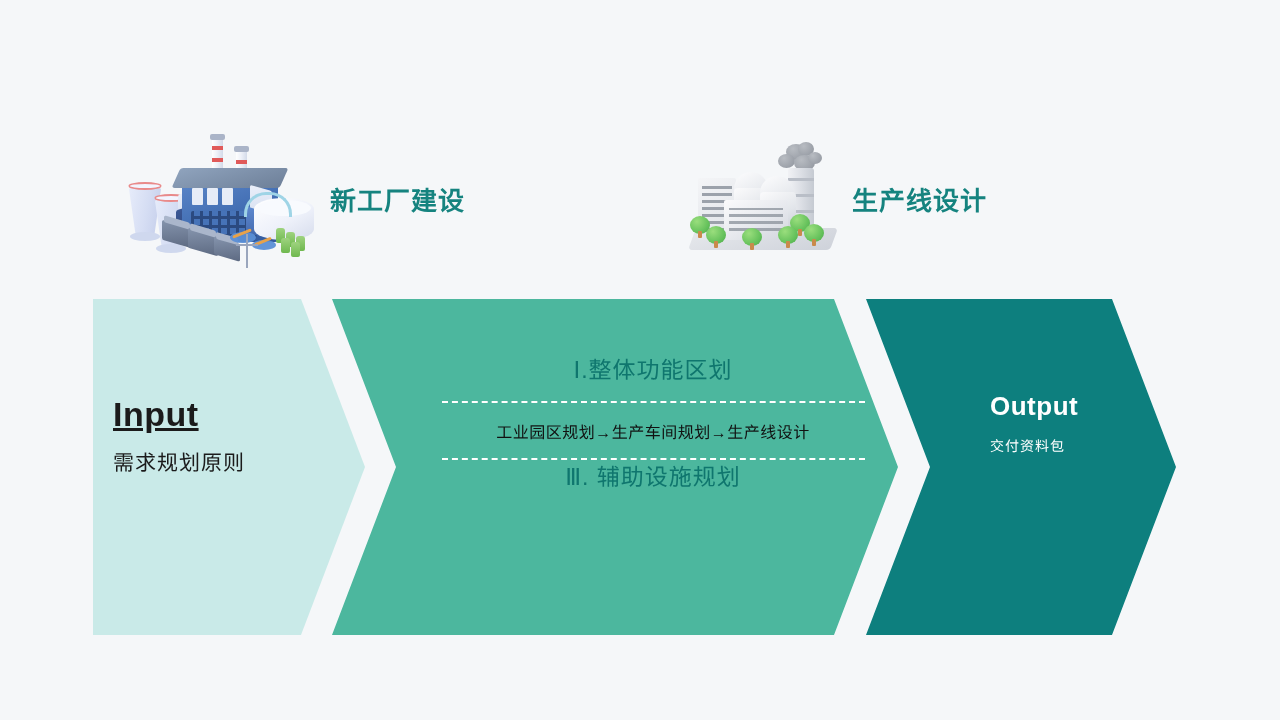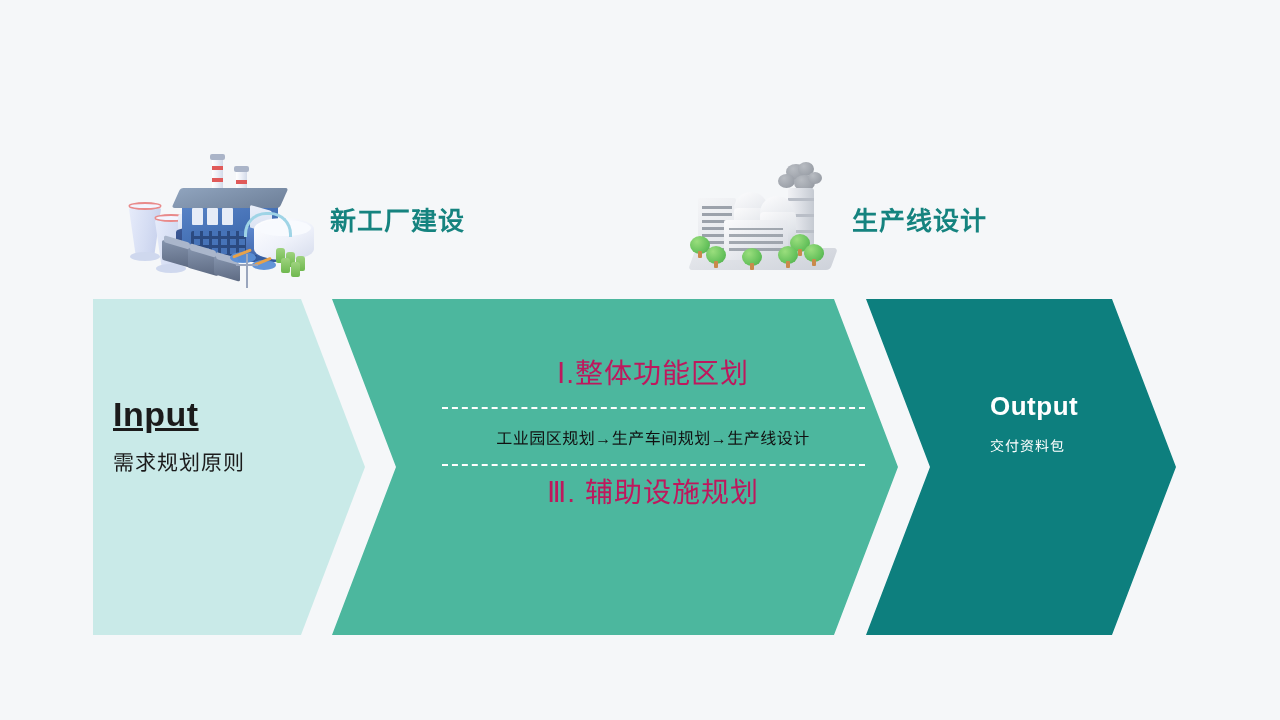--- a/index.html
+++ b/index.html
@@ -34,21 +34,21 @@
     font-weight: bold;
     letter-spacing: 1px;
     color: #12807d;
     white-space: nowrap;
   }
 
   
   .icon-row {
     position: absolute;
     left: 0;
-    top: 148px;
+    top: 128px;
     width: 1280px;
     height: 140px;
   }
   .icon-block {
     position: absolute;
     display: flex;
     align-items: center;
     gap: 14px;
   }
   .icon-block.new-factory { left: 126px; top: 8px; }
@@ -143,29 +143,29 @@
   
   .main-stack {
     position: absolute;
     left: 418px;
     top: 330px;
     width: 470px;
     z-index: 3;
     text-align: center;
   }
   .main-item {
-    font-size: 28px;
-    color: #be185d;
+    font-size: 23px;
+    color: #0f766e;
     letter-spacing: 1px;
     white-space: nowrap;
     line-height: 1.25;
   }
   .main-item.i1 { margin-top: 26px; }
   .main-item.i2 { margin-top: 3px; }
-  .main-item.i3 { margin-top: 9px; }
+  .main-item.i3 { margin-top: 3px; }
   .main-note {
     font-size: 16px;
     color: #111111;
     letter-spacing: 0.5px;
     white-space: nowrap;
     margin-top: 16px;
   }
   .dash {
     height: 0;
     border-top: 2px dashed #ffffff;

